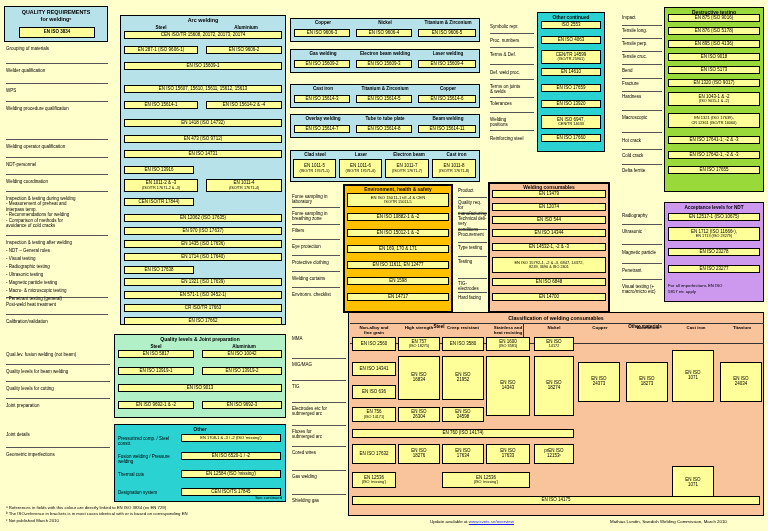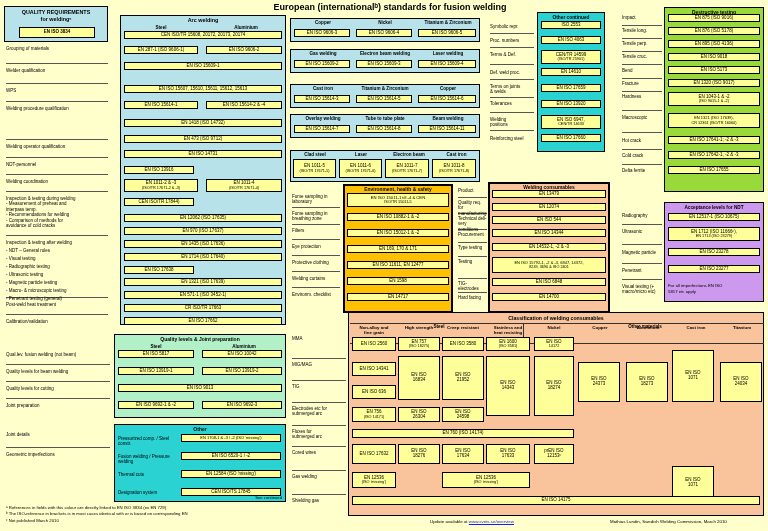--- a/index.html
+++ b/index.html
@@ -55,21 +55,20 @@
   .footnote { position:absolute; font-size:4.3px; line-height:1.5; }
   .credit { position:absolute; font-size:4.4px; }
   .link { color:#1a1aff; text-decoration:underline; }
   .seecont { position:absolute; font-size:4.2px; font-style:normal; }
 </style>
 </head>
 <body>
 
 <div id="page">
 
-  <div class="title">European (internationalᵇ) standards for fusion welding</div>
 
   <div class="panel p-blue" style="left:4px; top:6px; width:104px; height:36px;">
     <div class="hdr" style="font-size:5.4px; line-height:1.25; padding-top:2px;">
       <div>QUALITY REQUIREMENTS</div>
       <div>for weldingᵃ</div>
     </div>
     <div class="chip" style="left:14px; top:20px; width:76px; height:11px; font-weight:bold; position:absolute;">EN ISO 3834</div>
   </div>
 
   <div style="position:absolute; left:6px; top:46px; width:102px;">

